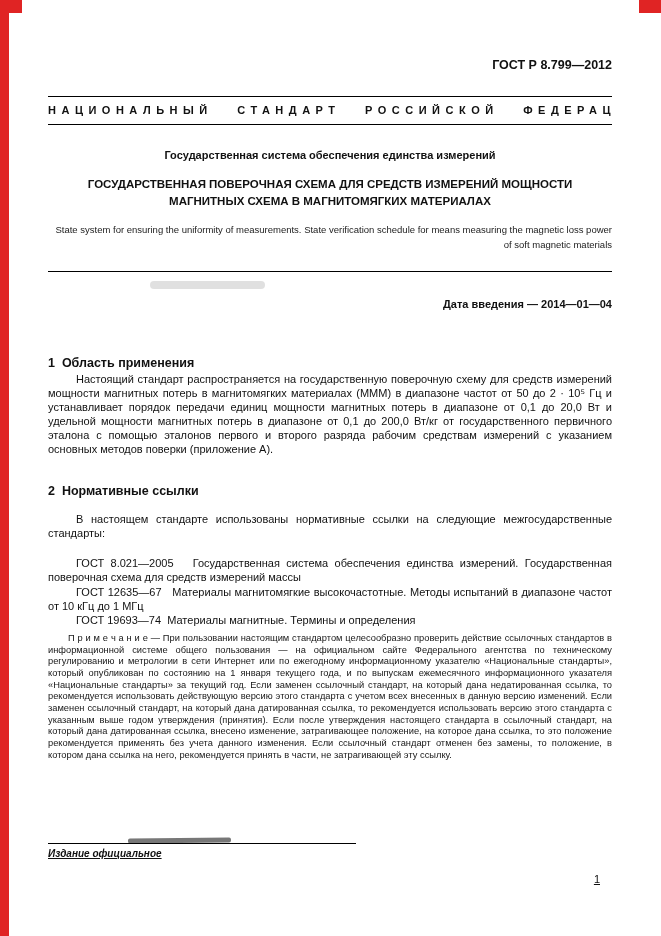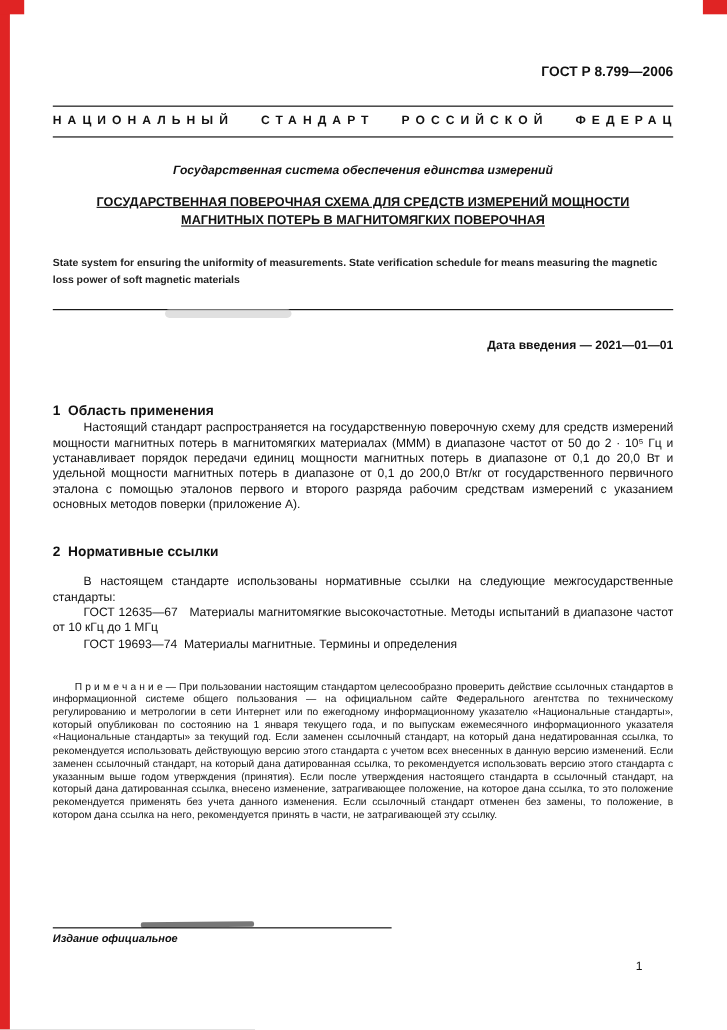--- a/index.html
+++ b/index.html
@@ -45,37 +45,34 @@
     word-spacing: 16px;
     white-space: nowrap;
     overflow: hidden;
   }
 
   .title-system {
     margin-top: 24px;
     text-align: center;
     font-weight: bold;
     font-size: 11px;
-    font-style: italic;
   }
   .title-main {
     margin-top: 15px;
     text-align: center;
     font-weight: bold;
     font-size: 11.5px;
     line-height: 1.45;
-    text-decoration: underline;
   }
   .title-english {
-    margin-top: 24px;
-    text-align: left;
+    margin-top: 14px;
+    text-align: right;
     font-size: 9.5px;
     line-height: 1.55;
     color: #222;
-    font-weight: bold;
   }
 
   hr.rule {
     border: none;
     border-top: 1px solid #000;
     margin-top: 18px;
   }
 
   .intro-date {
     margin-top: 26px;
@@ -91,42 +88,43 @@
   .section-heading.first { margin-top: 46px; }
   .section-heading.second { margin-top: 28px; }
 
   .body-text {
     margin-top: 2px;
     font-size: 11px;
     line-height: 1.28;
     text-align: justify;
     text-indent: 28px;
   }
-  .body-text.tight { margin-top: 14px; margin-bottom: 0; }
+  .body-text.tight { margin-top: 14px; margin-bottom: 16px; }
 
   .ref-item {
     font-size: 11px;
     line-height: 1.28;
     text-align: justify;
     text-indent: 28px;
   }
 
   .note {
-    margin-top: 26px;
+    margin-top: 6px;
     font-size: 9.3px;
     line-height: 1.26;
     text-align: justify;
     text-indent: 20px;
     color: #161616;
   }
 
   .footer {
     position: absolute;
-    left: 48px; right: 49px;
+    left: 48px; right: 33px;
     top: 843px;
+    text-decoration: underline;
   }
   hr.footer-rule {
     border: none;
     border-top: 1.5px solid #000;
     width: 308px;
     margin: 0;
   }
   .edition {
     margin-top: 4px;
     font-weight: bold;
@@ -158,48 +156,49 @@
 
 <div class="red-strip-left"></div>
 <div class="red-corner tl"></div>
 <div class="red-corner tr"></div>
 
 <div class="artifact artifact-1"></div>
 <div class="artifact artifact-2"></div>
 
 <div class="content">
 
-  <div class="doc-code">ГОСТ Р 8.799—2006</div>
+  <div class="doc-code">ГОСТ Р 8.799—2012</div>
 
   <div class="header-band">
     <span>НАЦИОНАЛЬНЫЙ СТАНДАРТ РОССИЙСКОЙ ФЕДЕРАЦИИ</span>
   </div>
 
   <div class="title-system">Государственная система обеспечения единства измерений</div>
 
   <div class="title-main">
     <div>ГОСУДАРСТВЕННАЯ ПОВЕРОЧНАЯ СХЕМА ДЛЯ СРЕДСТВ ИЗМЕРЕНИЙ МОЩНОСТИ</div>
-    <div>МАГНИТНЫХ ПОТЕРЬ В МАГНИТОМЯГКИХ ПОВЕРОЧНАЯ</div>
+    <div>МАГНИТНЫХ СХЕМА В МАГНИТОМЯГКИХ МАТЕРИАЛАХ</div>
   </div>
 
   <div class="title-english">State system for ensuring the uniformity of measurements. State verification schedule for means measuring the magnetic loss power of soft magnetic materials</div>
 
   <hr class="rule">
 
-  <div class="intro-date">Дата введения — 2021—01—01</div>
+  <div class="intro-date">Дата введения — 2014—01—04</div>
 
   <h2 class="section-heading first">1&nbsp;&nbsp;Область применения</h2>
 
   <p class="body-text">Настоящий стандарт распространяется на государственную поверочную схему для средств измерений мощности магнитных потерь в магнитомягких материалах (МММ) в диапазоне частот от 50 до 2 · 10⁵ Гц и устанавливает порядок передачи единиц мощности магнитных потерь в диапазоне от 0,1 до 20,0 Вт и удельной мощности магнитных потерь в диапазоне от 0,1 до 200,0 Вт/кг от государственного первичного эталона с помощью эталонов первого и второго разряда рабочим средствам измерений с указанием основных методов поверки (приложение А).</p>
 
   <h2 class="section-heading second">2&nbsp;&nbsp;Нормативные ссылки</h2>
 
   <p class="body-text tight">В настоящем стандарте использованы нормативные ссылки на следующие межгосударственные стандарты:</p>
 
   <div>
+      <p class="ref-item">ГОСТ 8.021—2005&nbsp;&nbsp; Государственная система обеспечения единства измерений. Государственная поверочная схема для средств измерений массы</p>
       <p class="ref-item">ГОСТ 12635—67&nbsp;&nbsp; Материалы магнитомягкие высокочастотные. Методы испытаний в диапазоне частот от 10 кГц до 1 МГц</p>
       <p class="ref-item">ГОСТ 19693—74&nbsp;&nbsp;Материалы магнитные. Термины и определения</p>
     </div>
 
   <p class="note">П р и м е ч а н и е — При пользовании настоящим стандартом целесообразно проверить действие ссылочных стандартов в информационной системе общего пользования — на официальном сайте Федерального агентства по техническому регулированию и метрологии в сети Интернет или по ежегодному информационному указателю «Национальные стандарты», который опубликован по состоянию на 1 января текущего года, и по выпускам ежемесячного информационного указателя «Национальные стандарты» за текущий год. Если заменен ссылочный стандарт, на который дана недатированная ссылка, то рекомендуется использовать действующую версию этого стандарта с учетом всех внесенных в данную версию изменений. Если заменен ссылочный стандарт, на который дана датированная ссылка, то рекомендуется использовать версию этого стандарта с указанным выше годом утверждения (принятия). Если после утверждения настоящего стандарта в ссылочный стандарт, на который дана датированная ссылка, внесено изменение, затрагивающее положение, на которое дана ссылка, то это положение рекомендуется применять без учета данного изменения. Если ссылочный стандарт отменен без замены, то положение, в котором дана ссылка на него, рекомендуется принять в части, не затрагивающей эту ссылку.</p>
 
 </div>
 
 <div class="footer">
   <hr class="footer-rule">

